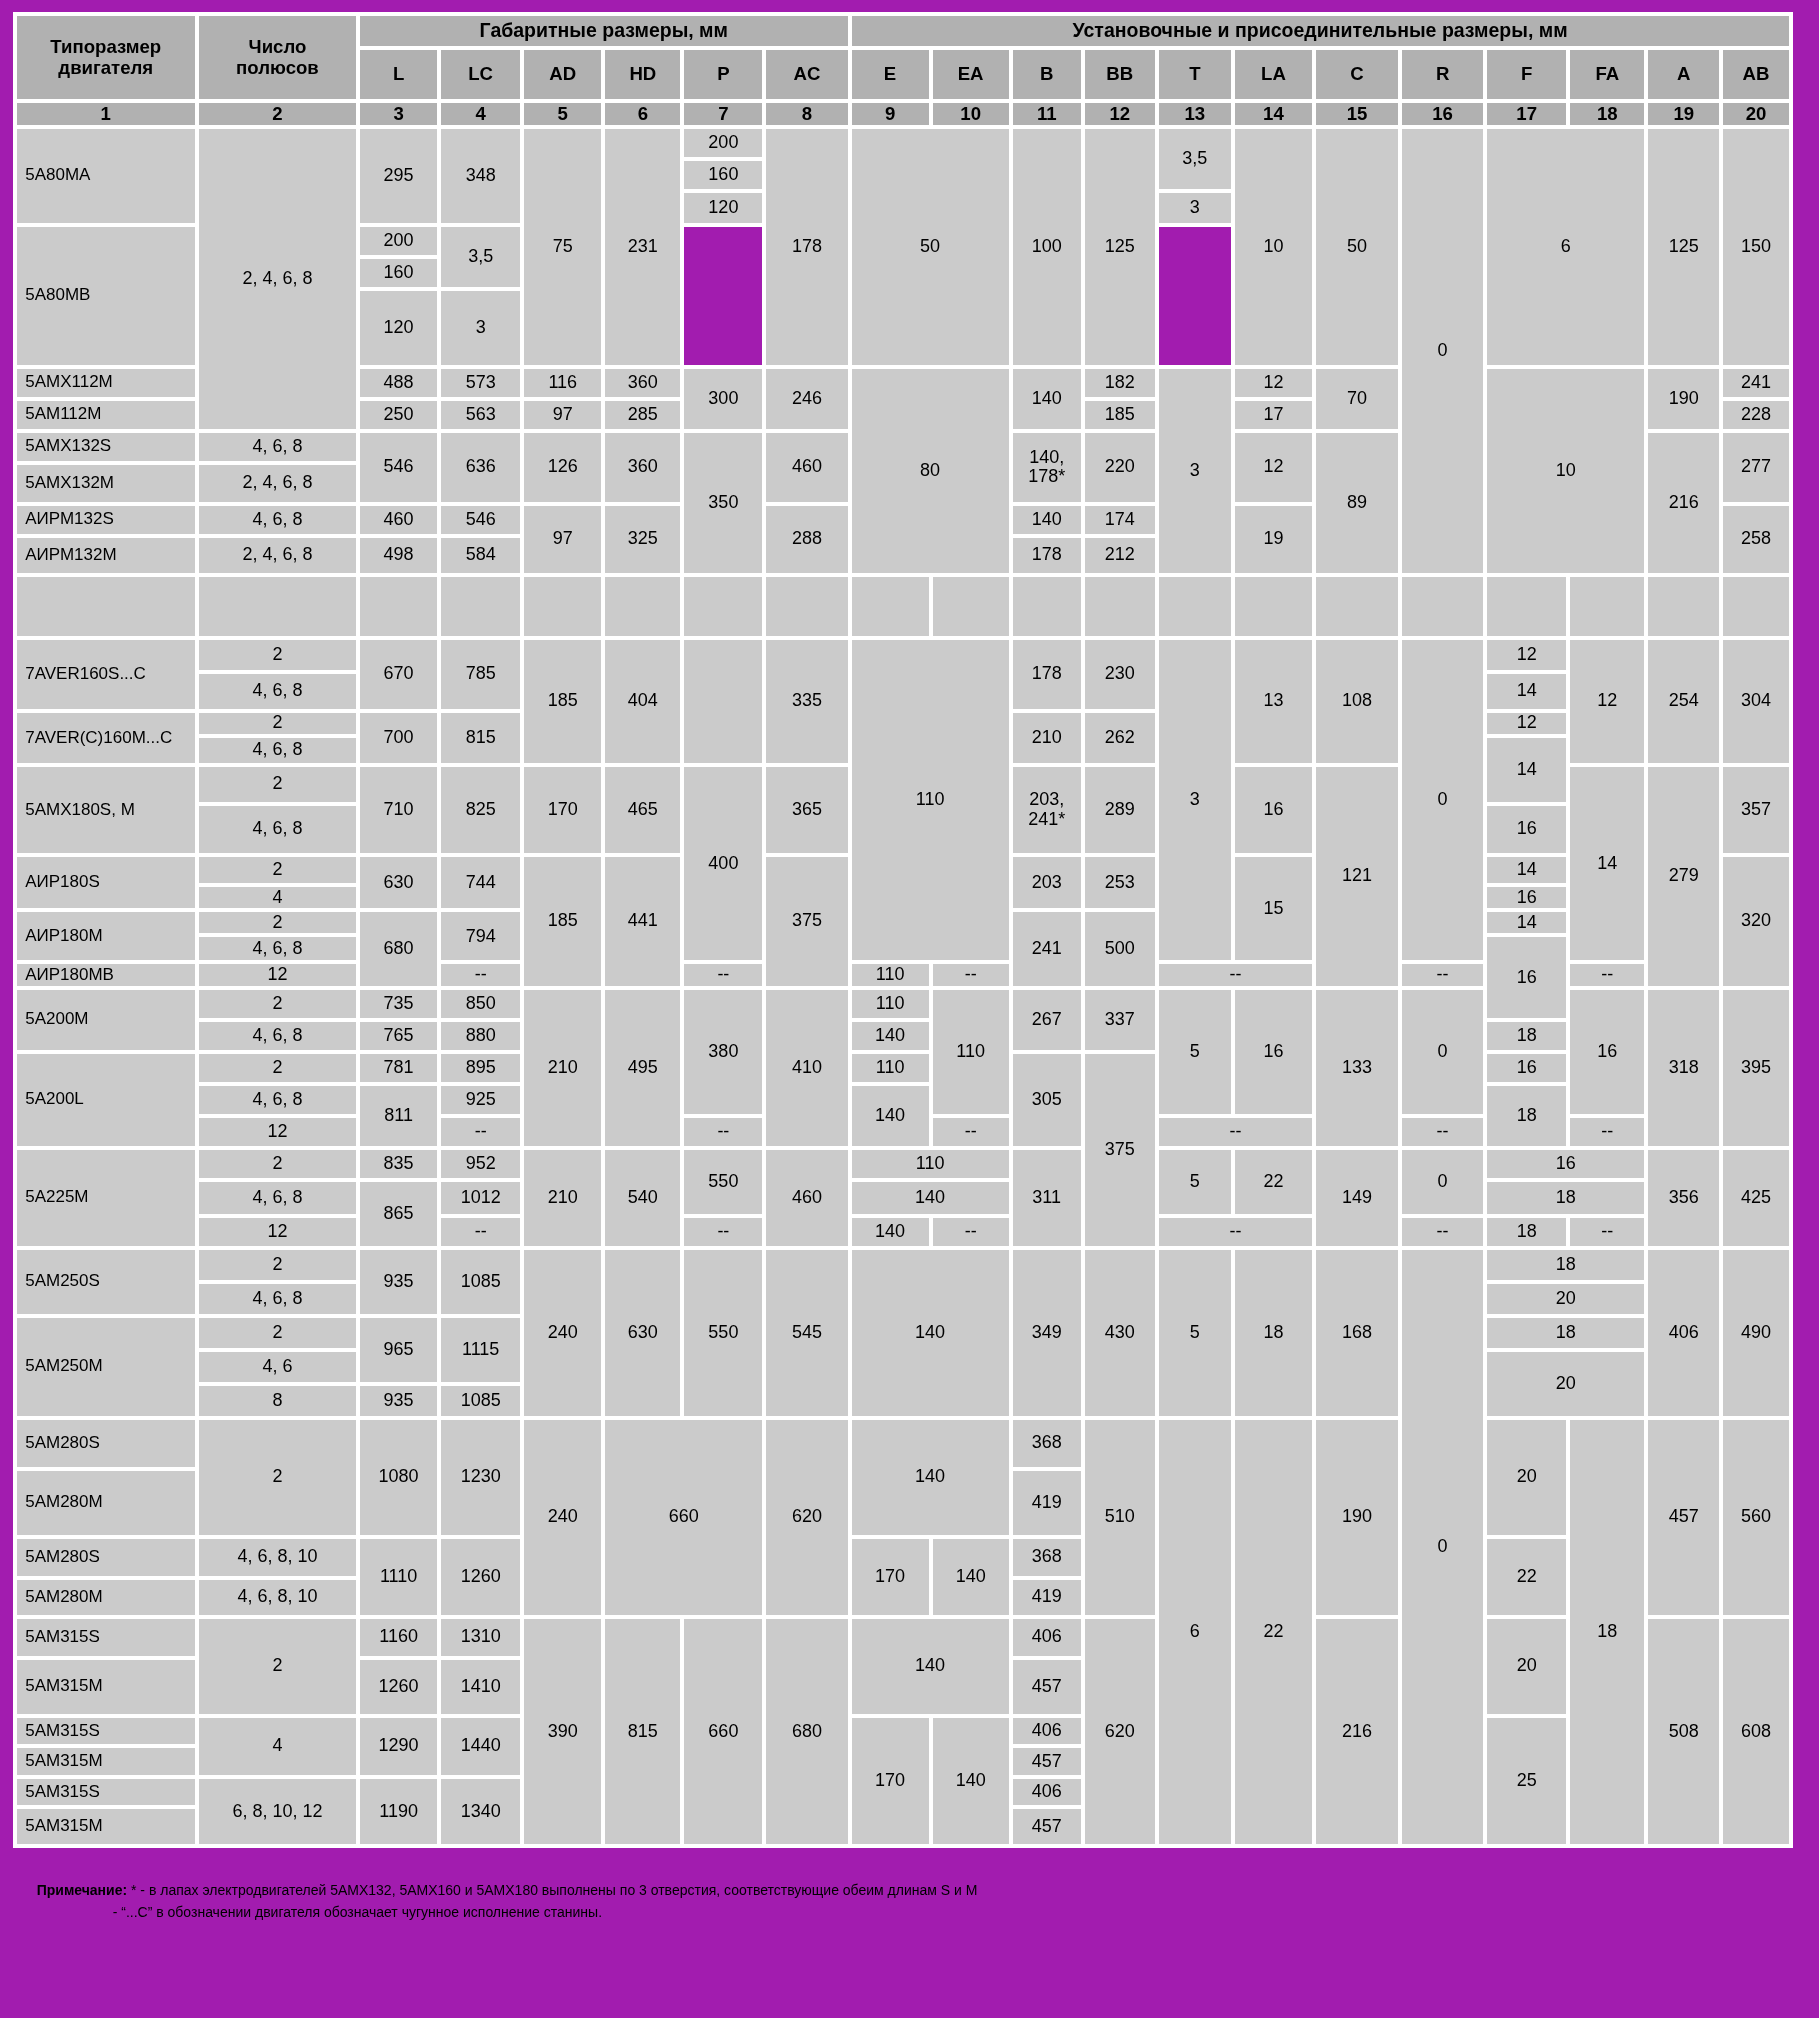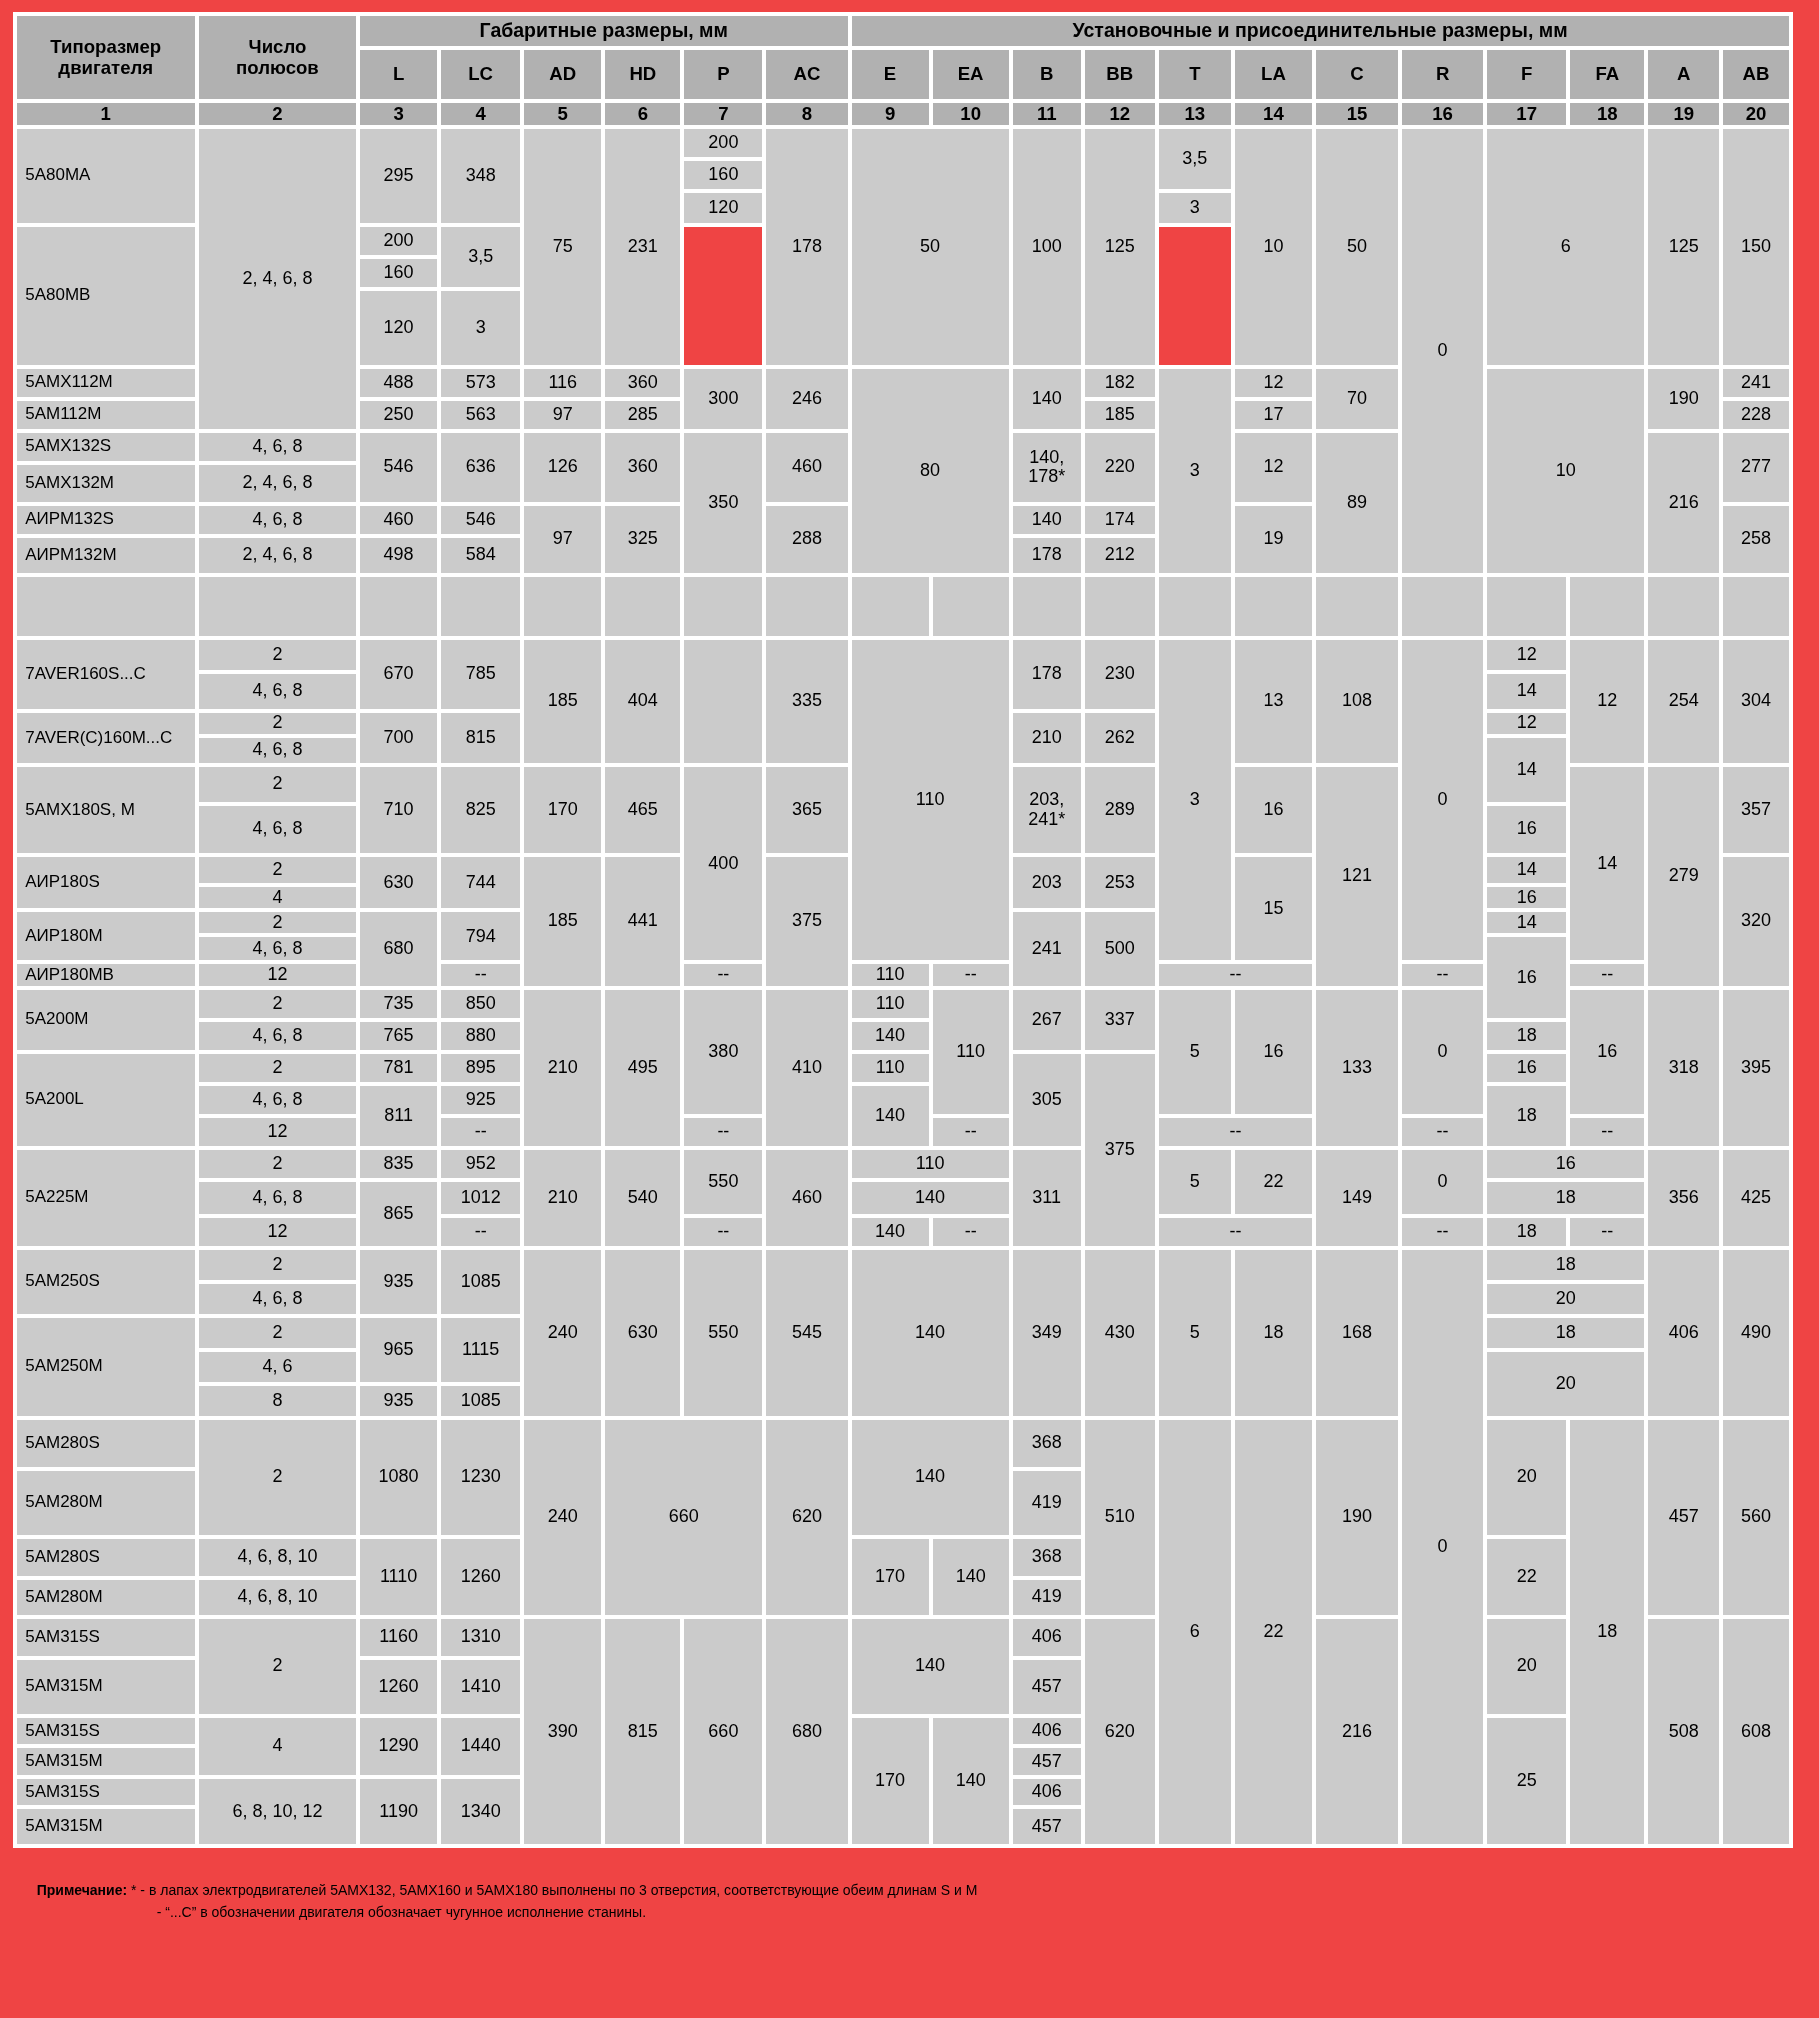--- a/index.html
+++ b/index.html
@@ -1,36 +1,36 @@
 <!DOCTYPE html>
 <html style="font-size:13.6px"><head>
 <meta charset="utf-8">
 <style>
   html,body{
     margin:0; padding:0; background:#ffffff;
     font-family:"Liberation Sans", sans-serif;
     color:#000;
   }
-  .page{ width:1820px; min-height:2019px; background:#ef4444; box-sizing:border-box; padding:12px 0 0 12.7px;}
+  .page{ width:1820px; min-height:2019px; background:#a21caf; box-sizing:border-box; padding:12px 0 0 12.7px;}
   table.dim{ border-collapse:collapse; table-layout:fixed; width:1780px; }
   table.dim td, table.dim th{
     border:4.2px solid #ffffff;
     background:#cbcbcb;
     text-align:center; vertical-align:middle;
     font-size:18px; line-height:1.08;
     white-space:pre-line;
     padding:0.8px 1.7px;
     overflow:hidden;
   }
   table.dim th{ background:#b1b1b1; font-weight:bold; font-size:18.6px; }
   table.dim th.grp{ font-size:19.5px; }
   table.dim td.motor{ text-align:left; padding-left:8.5px; font-size:17px; }
   .notes{ margin:32px 0 0 24px; font-size:14px; line-height:1.55; }
   .notes .lbl{ font-weight:bold; }
-  .notes .line2{ margin-left:120px; }
+  .notes .line2{ margin-left:76px; }
 </style>
 </head>
 <body>
 
 <div class="page">
   <div>
     <table class="dim" id="dimTable">
         <colgroup>
           <col style="width: 182px;">
           <col style="width: 161px;">

